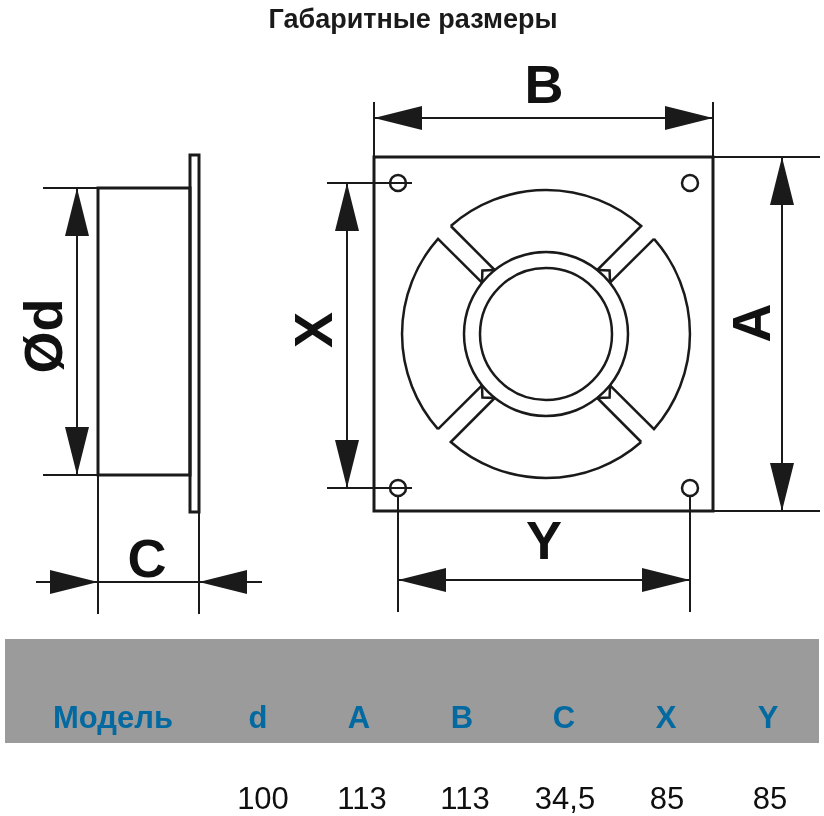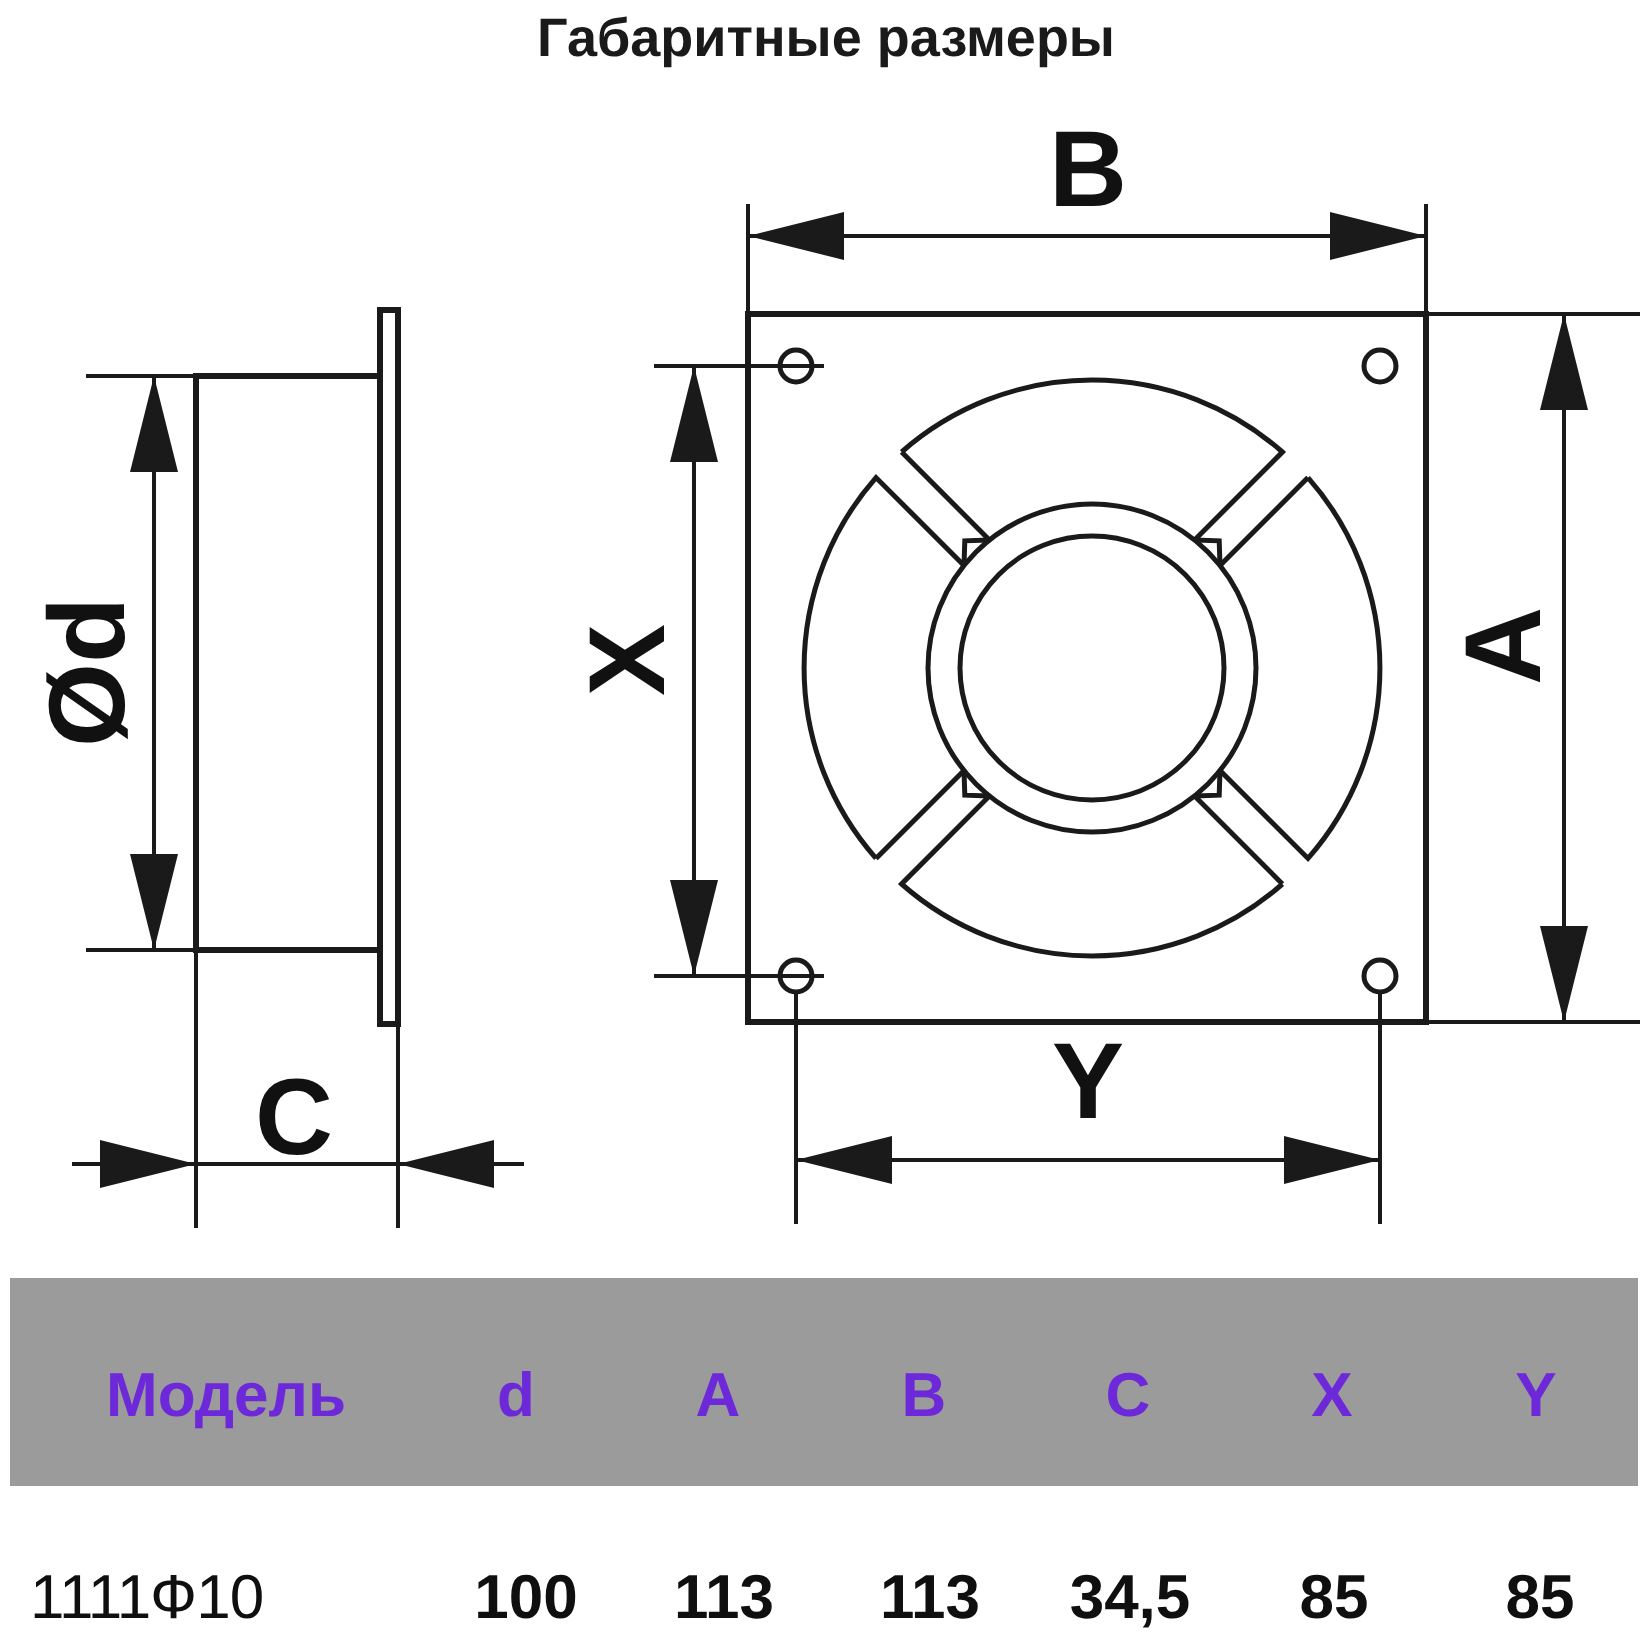--- a/index.html
+++ b/index.html
@@ -5,22 +5,22 @@
   html,body{margin:0;padding:0;background:#ffffff;}
   #page{position:relative;width:824px;height:816px;background:#ffffff;overflow:hidden;
         font-family:"Liberation Sans", sans-serif;color:#111;}
   #title{position:absolute;left:413px;top:4px;transform:translateX(-50%);
          font-size:27px;font-weight:700;white-space:nowrap;color:#1a1a1a;}
   svg{position:absolute;left:0;top:0;}
   svg text{font-family:"Liberation Sans", sans-serif;font-weight:700;fill:#111;}
   .dimlabel{font-size:54px;}
   
   #table-header-band{position:absolute;left:5px;top:639px;width:814px;height:104px;background:#9b9b9b;}
-  .th{position:absolute;top:680px;font-size:31px;font-weight:700;color:#6d28d9;white-space:nowrap;}
-  .td{position:absolute;top:781px;font-size:31px;font-weight:700;color:#0f0f0f;white-space:nowrap;}
+  .th{position:absolute;top:700px;font-size:31px;font-weight:700;color:#0369a1;white-space:nowrap;}
+  .td{position:absolute;top:781px;font-size:31px;font-weight:400;color:#0f0f0f;white-space:nowrap;}
   .ctr{transform:translateX(-50%);}
   .model{font-weight:400;letter-spacing:-0.5px;}
 </style>
 </head>
 <body>
 
 <div id="page">
 
   <div id="title">Габаритные размеры</div>
 
@@ -113,21 +113,20 @@
   <div id="table-header-band" style="background: rgb(155, 155, 155);"></div>
 
   <span class="th" style="left:53px">Модель</span>
   <span class="th ctr" style="left:258px">d</span>
   <span class="th ctr" style="left:359px">A</span>
   <span class="th ctr" style="left:462px">B</span>
   <span class="th ctr" style="left:564px">C</span>
   <span class="th ctr" style="left:666px">X</span>
   <span class="th ctr" style="left:768px">Y</span>
 
-  <span class="td model" style="left:15px">1111Ф10</span>
   <span class="td ctr" style="left:263px">100</span>
   <span class="td ctr" style="left:362px">113</span>
   <span class="td ctr" style="left:465px">113</span>
   <span class="td ctr" style="left:565px">34,5</span>
   <span class="td ctr" style="left:667px">85</span>
   <span class="td ctr" style="left:770px">85</span>
 
 </div>
 
 </body></html>

